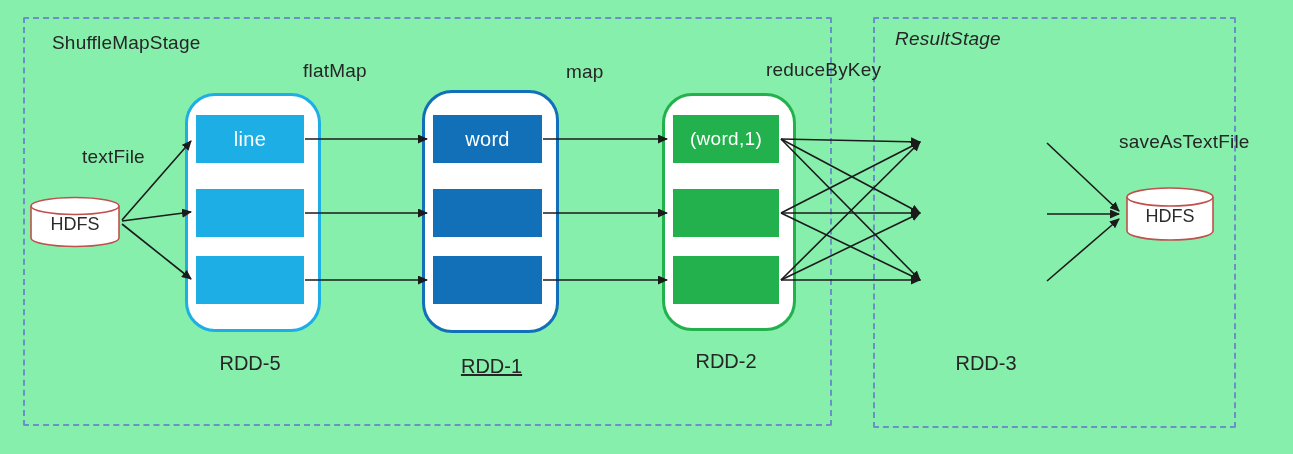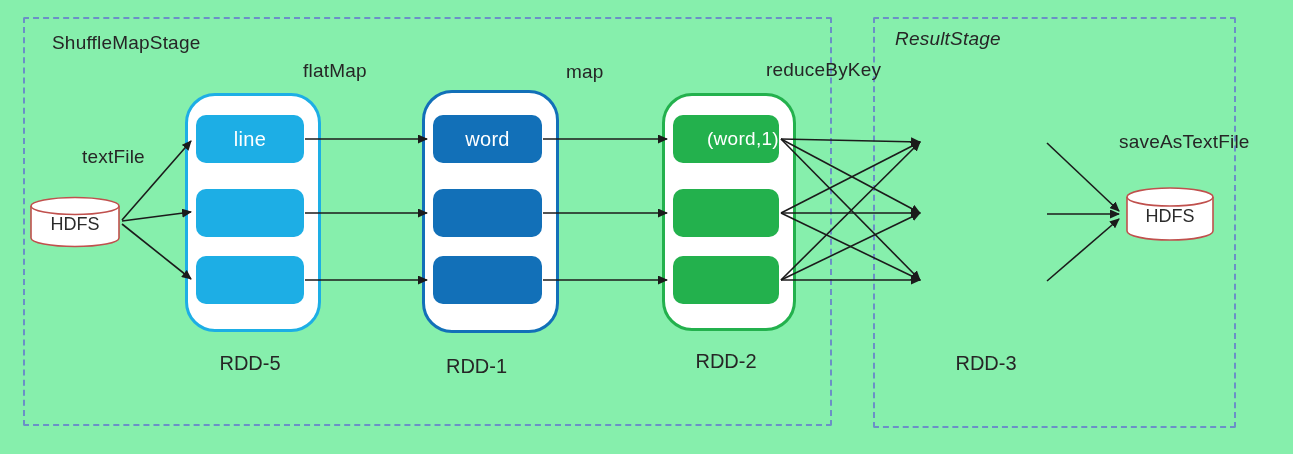--- a/index.html
+++ b/index.html
@@ -32,31 +32,31 @@
     position: absolute;
     border-radius: 30px;
     background: #ffffff;
   }
   .rdd.rdd0 { left: 185px; top: 93px; width: 130px; height: 233px; border: 3px solid var(--c-cyan, #1daee5); }
   .rdd.rdd1 { left: 422px; top: 90px; width: 131px; height: 237px; border: 3px solid var(--c-blue, #1270b8); }
   .rdd.rdd2 { left: 662px; top: 93px; width: 128px; height: 232px; border: 3px solid var(--c-green, #23b14d); }
   .rdd.rdd3 { left: 905px; top: 98px; width: 162px; height: 234px; border: 3.5px solid var(--c-purple_border, #7030a0); }
   .block {
     position: absolute;
-    border-radius: 10px;
+    border-radius: 0;
     display: flex;
     align-items: center;
     justify-content: center;
     color: #ffffff;
     font-size: 20px;
     letter-spacing: 0.3px;
   }
   .rdd0 .block { left: 8px; width: 108px; height: 48px; background: var(--c-cyan, #1daee5); }
   .rdd1 .block { left: 8px; width: 109px; height: 48px; background: var(--c-blue, #1270b8); }
-  .rdd2 .block { left: 8px; width: 106px; height: 48px; background: var(--c-green, #23b14d); justify-content: flex-end; }
+  .rdd2 .block { left: 8px; width: 106px; height: 48px; background: var(--c-green, #23b14d); }
   .rdd3 .block { left: 17px; width: 118px; height: 47px; background: var(--c-purple, #6b2fa3); }
   .rdd0 .b1, .rdd2 .b1 { top: 19px; }  .rdd0 .b2, .rdd2 .b2 { top: 93px; }  .rdd0 .b3, .rdd2 .b3 { top: 160px; }
   .rdd1 .b1 { top: 22px; } .rdd1 .b2 { top: 96px; } .rdd1 .b3 { top: 163px; }
   .rdd3 .b1 { top: 17px; } .rdd3 .b2 { top: 89px; } .rdd3 .b3 { top: 156px; }
   .rdd-label {
     position: absolute;
     font-size: 20px;
     text-align: center;
     color: var(--c-text, #262626);
   }
@@ -100,21 +100,21 @@
   </div>
   <div class="rdd-label" style="left:185px; top:352px; width:130px;">RDD-5</div>
 
   <div class="rdd rdd1">
     <div class="block b1">
       <span>word</span>
     </div>
     <div class="block b2"></div>
     <div class="block b3"></div>
   </div>
-  <div class="rdd-label" style="left:411px; top:355px; width:131px;">RDD-1</div>
+  <div class="rdd-label" style="left:426px; top:355px; width:131px;text-decoration:underline;">RDD-1</div>
 
   <div class="rdd rdd2">
     <div class="block b1" style="font-size:19px;">
       <span>(word,1)</span>
     </div>
     <div class="block b2"></div>
     <div class="block b3"></div>
   </div>
   <div class="rdd-label" style="left:662px; top:350px; width:128px;">RDD-2</div>
 

